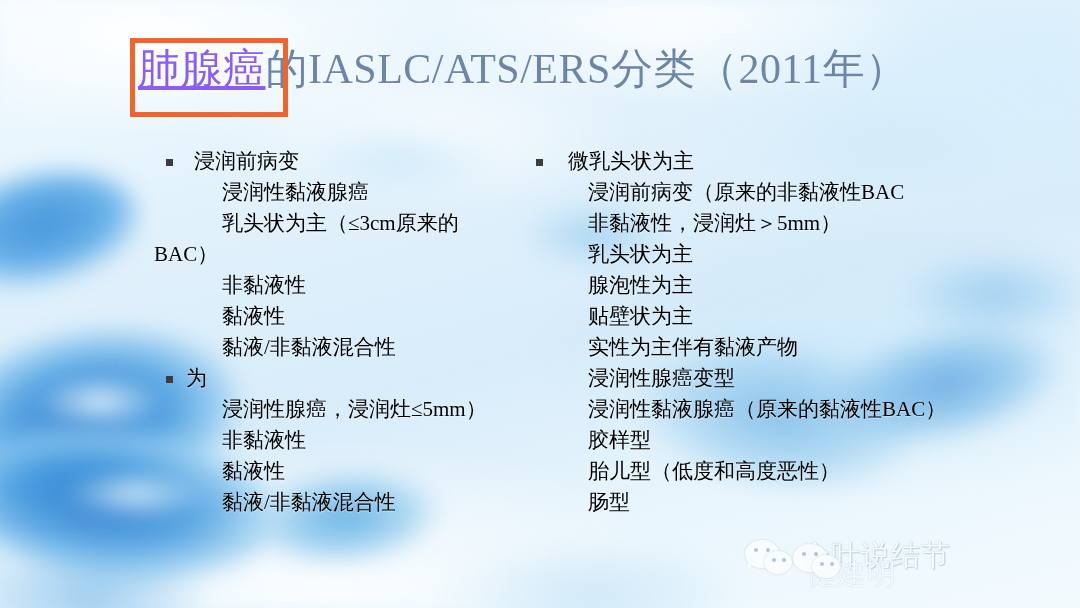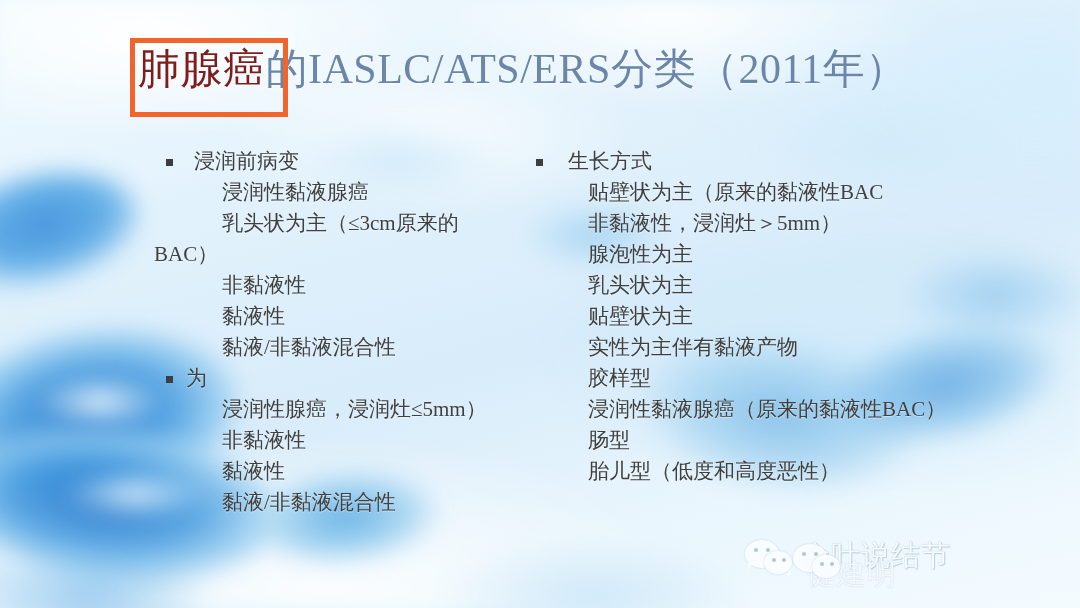--- a/index.html
+++ b/index.html
@@ -92,36 +92,37 @@
     left: 138px;
     top: 48px;
     white-space: nowrap;
     font-size: 42px;
     line-height: 1.0;
     letter-spacing: .5px;
     color: #6b86a8;
     text-shadow: 0 1px 1px rgba(255,255,255,.65);
   }
   .title .hl {
-    color: #7f1d1d;
+    color: #8b5cf6;
+    text-decoration: underline;
   }
   .title-box {
     position: absolute;
     left: 130px;
     top: 38px;
     width: 158px;
     height: 79px;
     border: 5px solid #f2642a;
     box-sizing: border-box;
   }
 
   
   .col {
     position: absolute;
-    color: #404040;
+    color: #000000;
     font-size: 21px;
     line-height: 31px;
     font-family: Liberation Serif, serif;
   }
   .col-left  { left: 148px; top: 146px; width: 360px; }
   .col-right { left: 528px; top: 146px; width: 470px; }
 
   .li {
     position: relative;
     white-space: nowrap;
@@ -275,51 +276,54 @@
       <span class="txt">黏液性</span>
     </div>
     <div class="li sub">
       <span class="txt">黏液/非黏液混合性</span>
     </div>
   </div>
 
   <div class="col col-right">
     <div class="li bullet">
       <span class="bul"></span>
-      <span class="txt">生长方式</span>
-    </div>
-    <div class="li sub">
-      <span class="txt">贴壁状为主（原来的黏液性BAC</span>
+      <span class="txt">微乳头状为主</span>
+    </div>
+    <div class="li sub">
+      <span class="txt">浸润前病变（原来的非黏液性BAC</span>
     </div>
     <div class="li sub">
       <span class="txt">非黏液性，浸润灶＞5mm）</span>
     </div>
     <div class="li sub">
+      <span class="txt">乳头状为主</span>
+    </div>
+    <div class="li sub">
       <span class="txt">腺泡性为主</span>
     </div>
     <div class="li sub">
-      <span class="txt">乳头状为主</span>
-    </div>
-    <div class="li sub">
       <span class="txt">贴壁状为主</span>
     </div>
     <div class="li sub">
       <span class="txt">实性为主伴有黏液产物</span>
     </div>
     <div class="li sub">
+      <span class="txt">浸润性腺癌变型</span>
+    </div>
+    <div class="li sub">
+      <span class="txt">浸润性黏液腺癌（原来的黏液性BAC）</span>
+    </div>
+    <div class="li sub">
       <span class="txt">胶样型</span>
     </div>
     <div class="li sub">
-      <span class="txt">浸润性黏液腺癌（原来的黏液性BAC）</span>
+      <span class="txt">胎儿型（低度和高度恶性）</span>
     </div>
     <div class="li sub">
       <span class="txt">肠型</span>
-    </div>
-    <div class="li sub">
-      <span class="txt">胎儿型（低度和高度恶性）</span>
     </div>
   </div>
 
   <div class="watermark">
     <div class="wm-logo">
       <div class="wm-bubble wm-b-big"></div>
       <div class="wm-eye" style="left:9px;  top:12px;"></div>
       <div class="wm-eye" style="left:21px; top:12px;"></div>
       <div class="wm-tail" style="left:3px; top:27px; border-width:7px 5px 0 0; border-color:#ffffff transparent transparent transparent;"></div>
       <div class="wm-bubble wm-b-small"></div>

